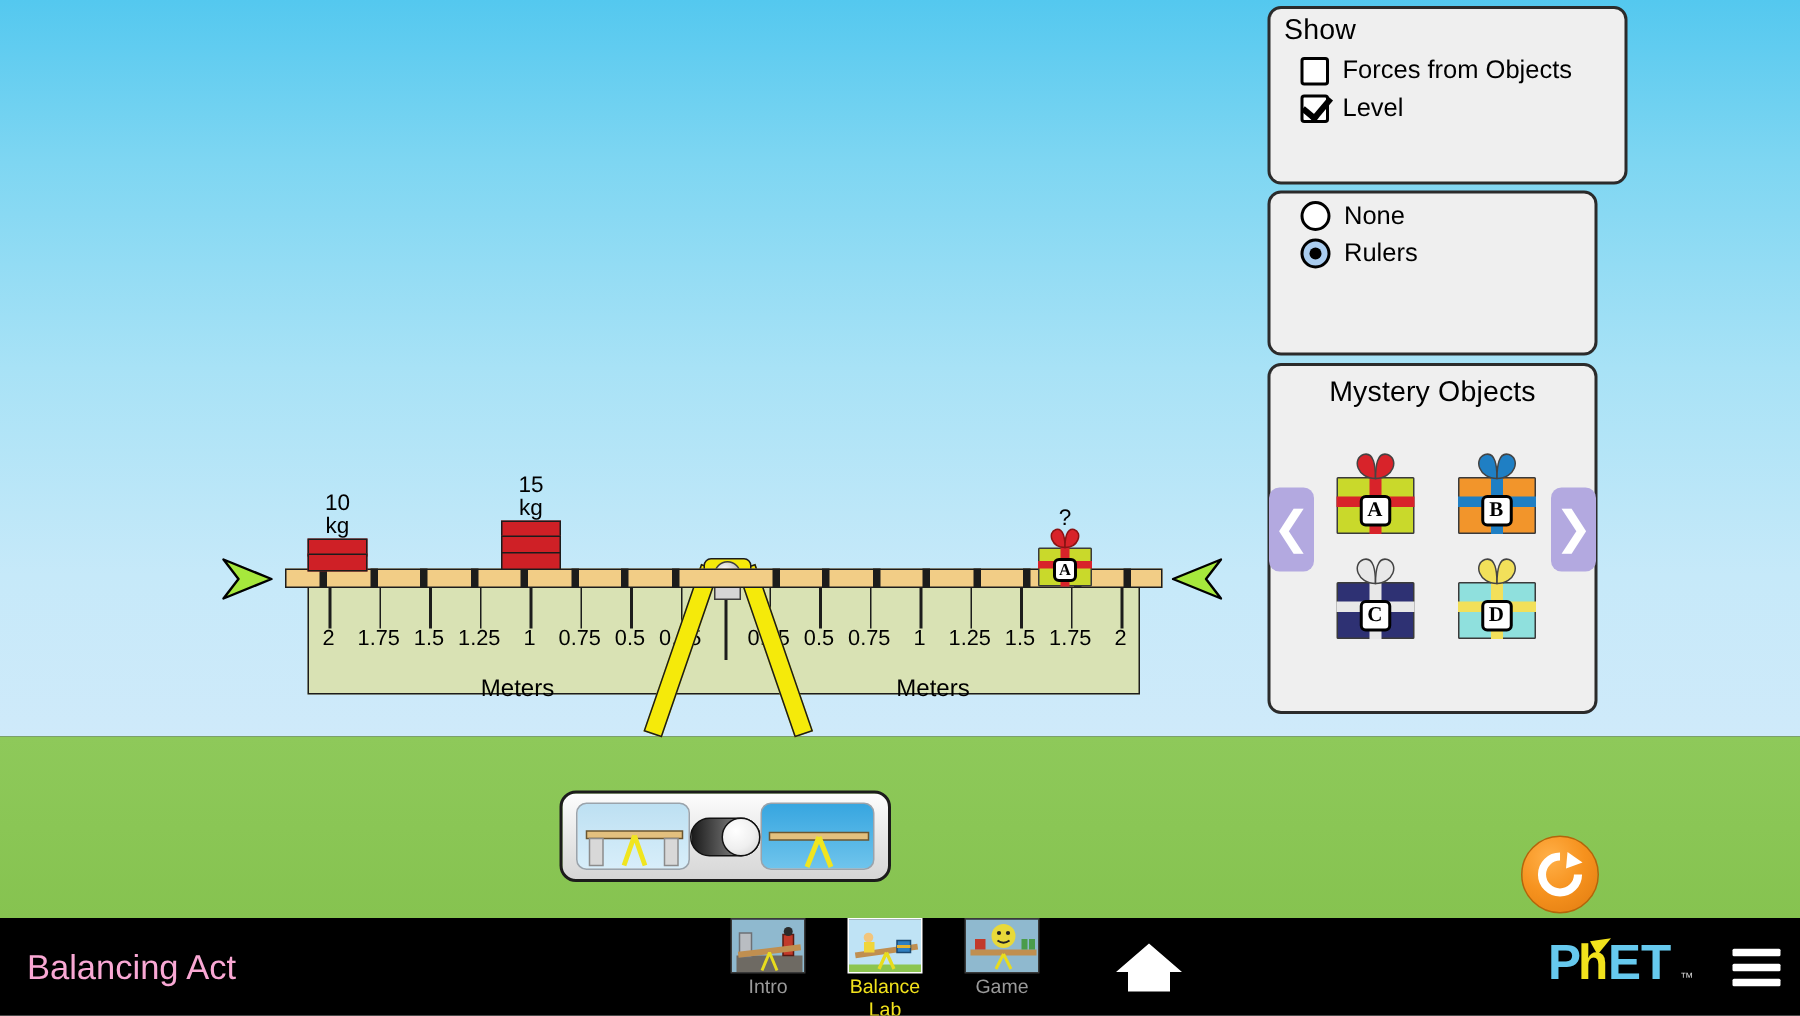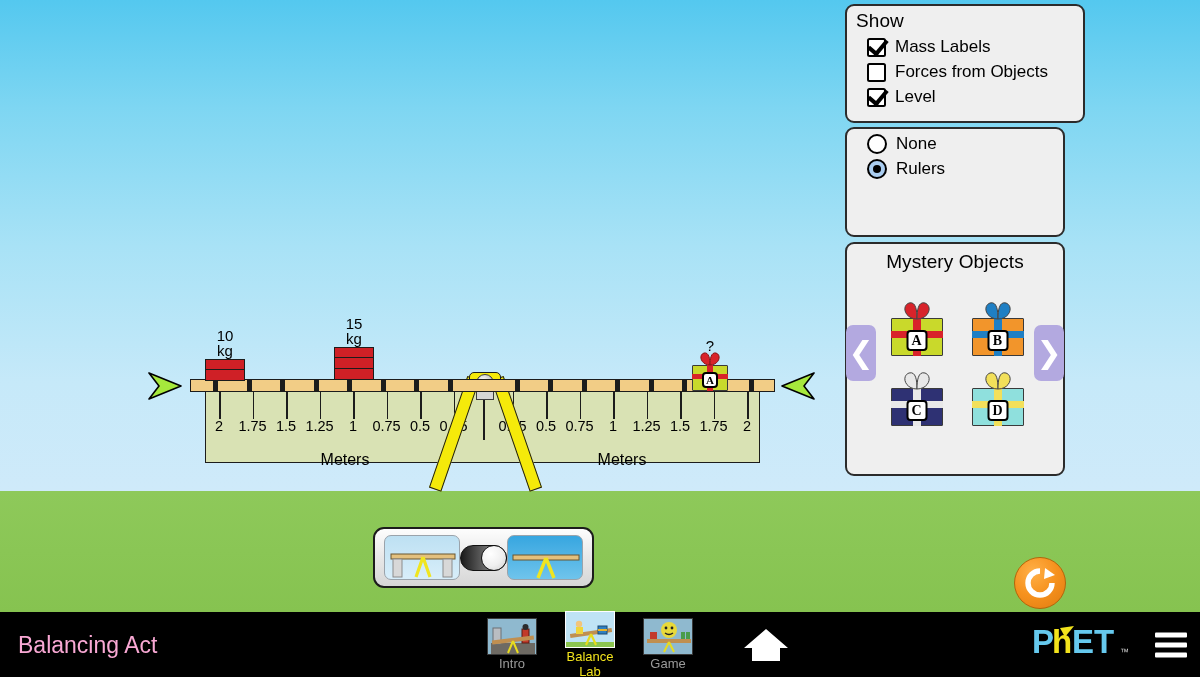--- a/index.html
+++ b/index.html
@@ -202,21 +202,21 @@
 
   
   #navbar {
     position: absolute; left: 0; top: 612px; width: 1200px; height: 65px;
     background: #000; display: flex; align-items: center;
   }
   #sim-title {
     position: absolute; left: 18px; top: 50%; transform: translateY(-50%);
     color: #f9a8d4; font-size: 23px;
   }
-  .tabs { position: absolute; left: 484px; top: 0; height: 65px; display: flex; gap: 22px; align-items: center; }
+  .tabs { position: absolute; left: 484px; top: 0; height: 65px; display: flex; gap: 22px; }
   .tab { width: 56px; text-align: center; }
   .tab-thumb {
     width: 50px; height: 37px; margin: 0 auto; border: 1px solid #3a3a3a;
     position: relative; overflow: hidden;
     background: linear-gradient(to bottom, #7fb6d6 0%, #9fcde3 100%);
   }
   .tab-label { font-size: 13px; color: #9a9a9a; margin-top: 1px; }
   .tab.active .tab-label { color: #f2e31c; }
   .tab.active .tab-thumb { border-color: #fff; }
 
@@ -344,24 +344,20 @@
           <path d="M13 13 C22 13, 25 3, 19 1 C14 0, 13 7, 13 13 Z" fill="#d8232a" stroke="#8a1414" stroke-width="1"></path>
         </svg>
         <div class="tag" style="width:16px;height:16px;font-size:11px;bottom:3px">A</div>
       </div>
     </div>
   </div>
 
   <div class="panel" id="panel-show">
     <div class="panel-title">Show</div>
 
-    <div class="ctrl-row">
-      <div class="cbox checked"></div>
-      <div class="ctrl-label">Mass Labels</div>
-    </div>
 
     <div class="ctrl-row">
       <div class="cbox"></div>
       <div class="ctrl-label">Forces from Objects</div>
     </div>
 
     <div class="ctrl-row">
       <div class="cbox checked"></div>
       <div class="ctrl-label">Level</div>
     </div>

